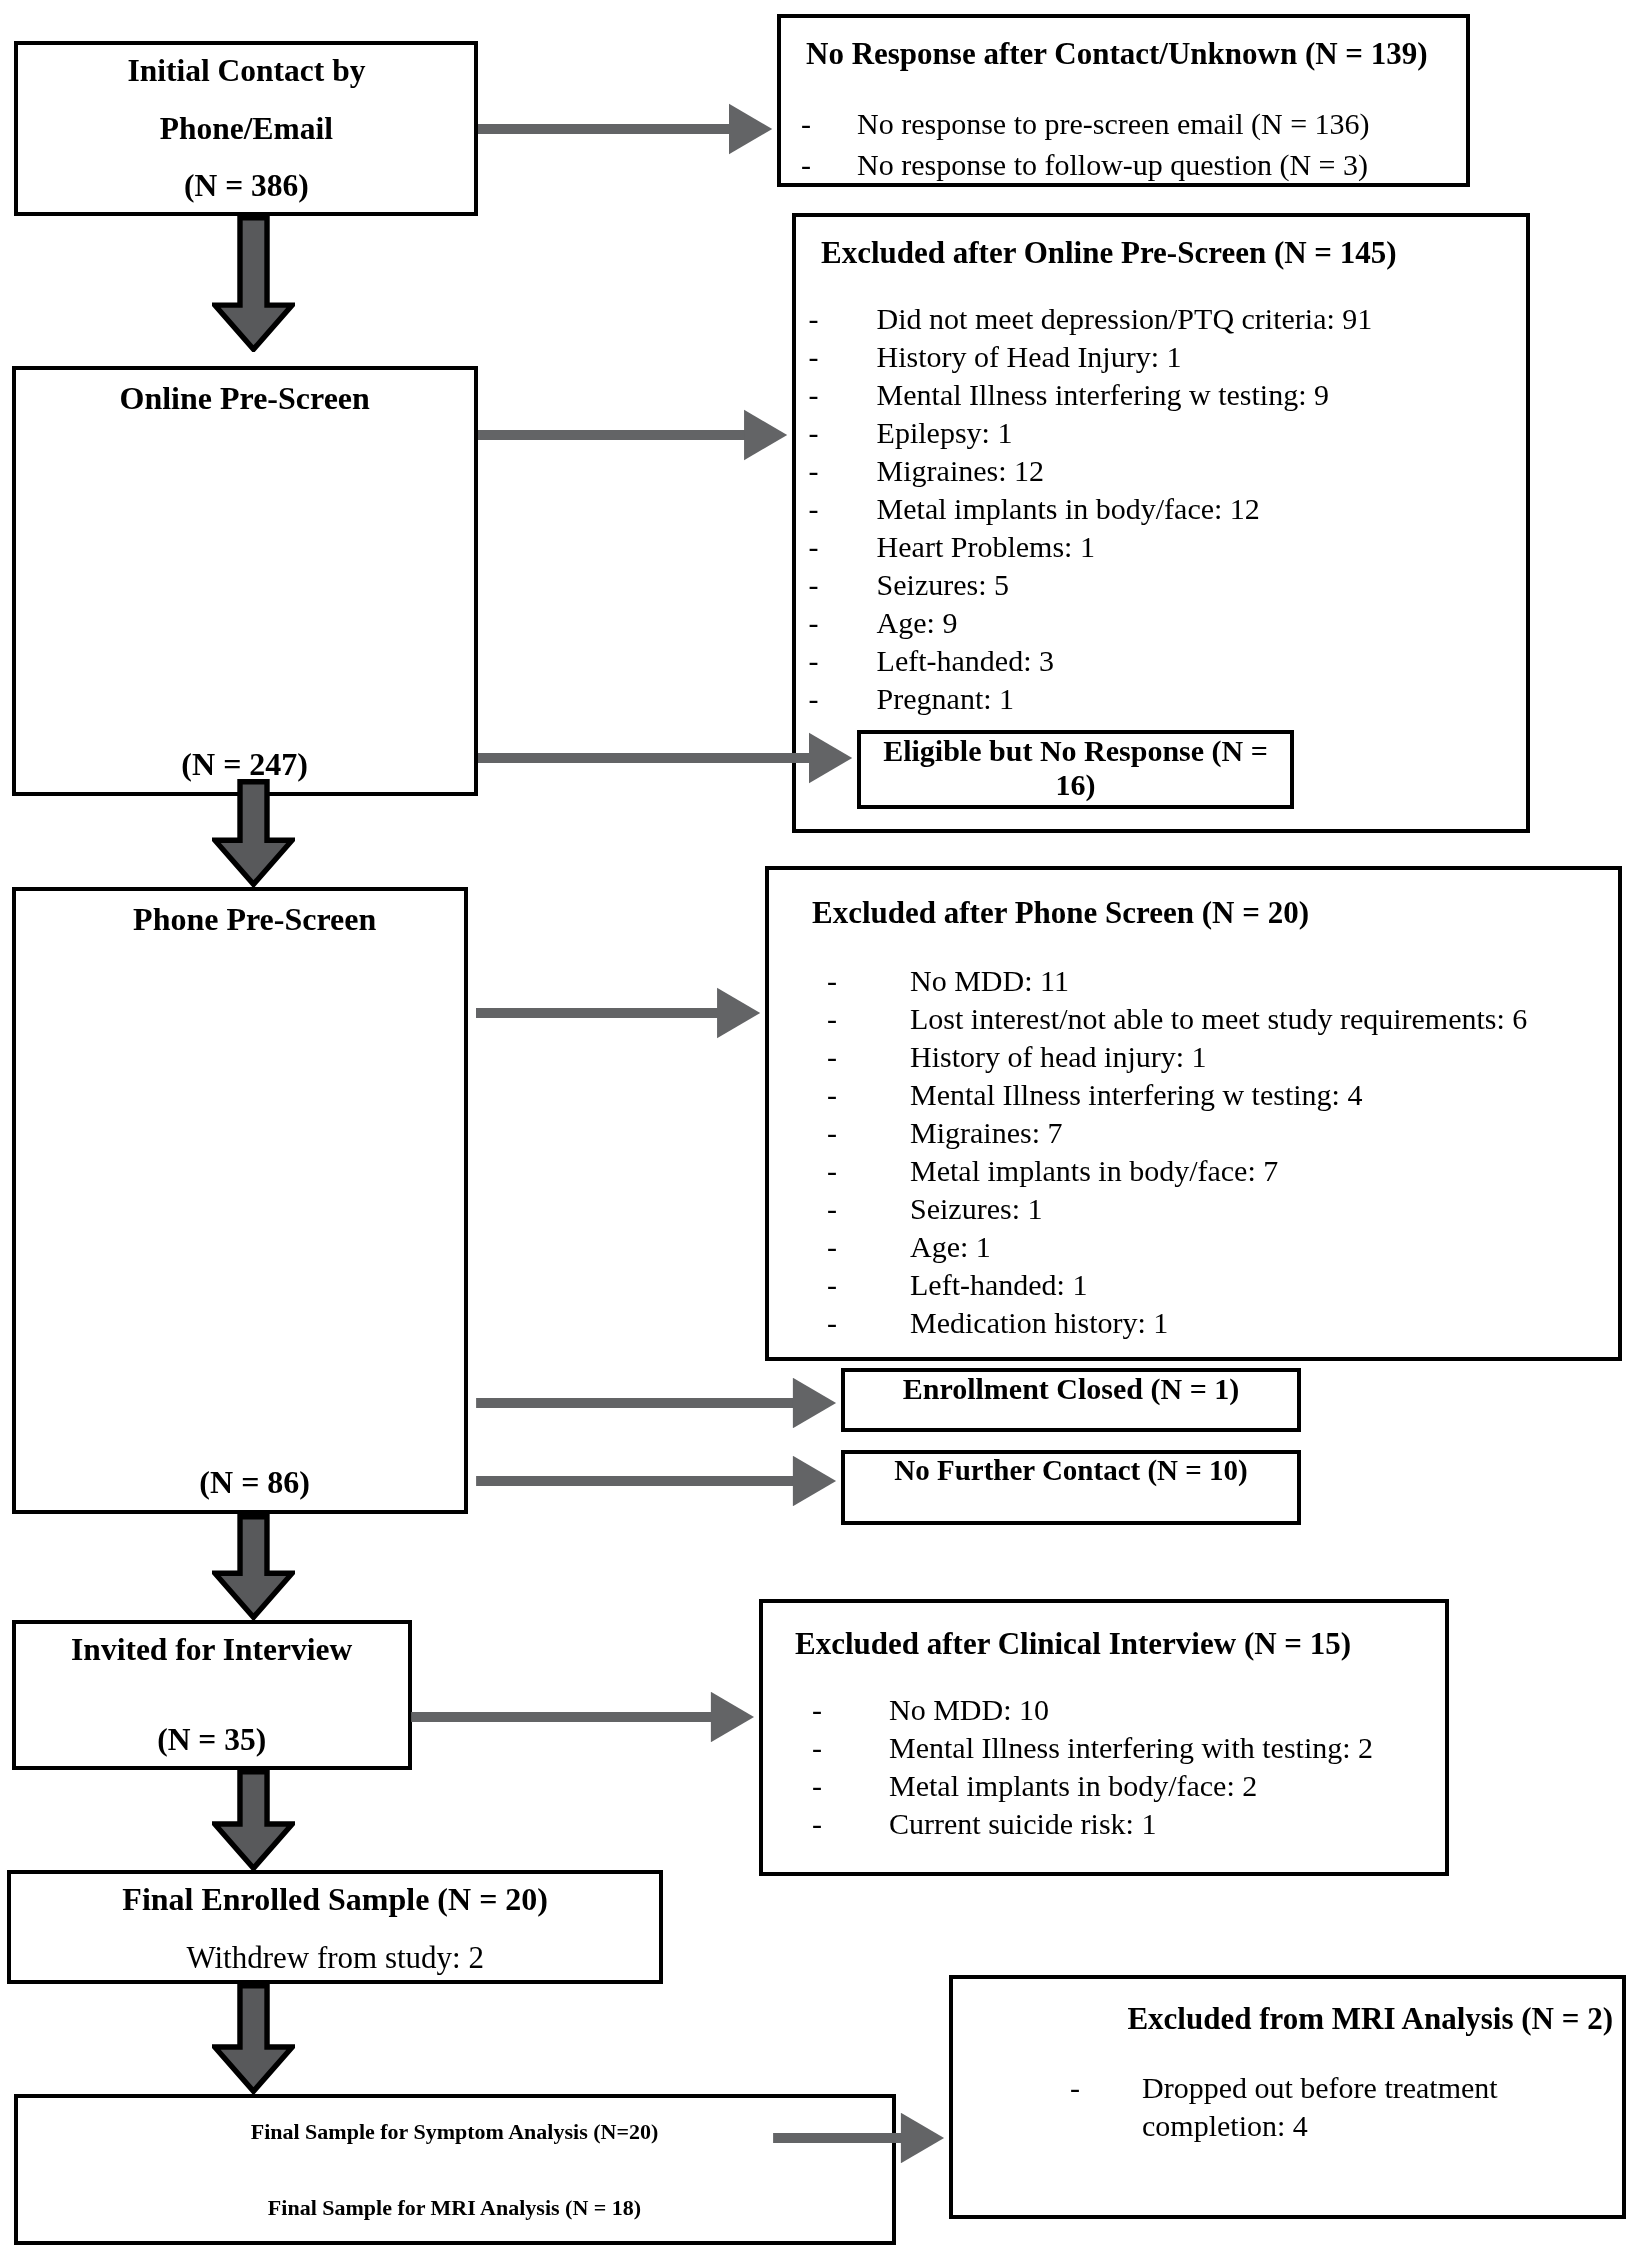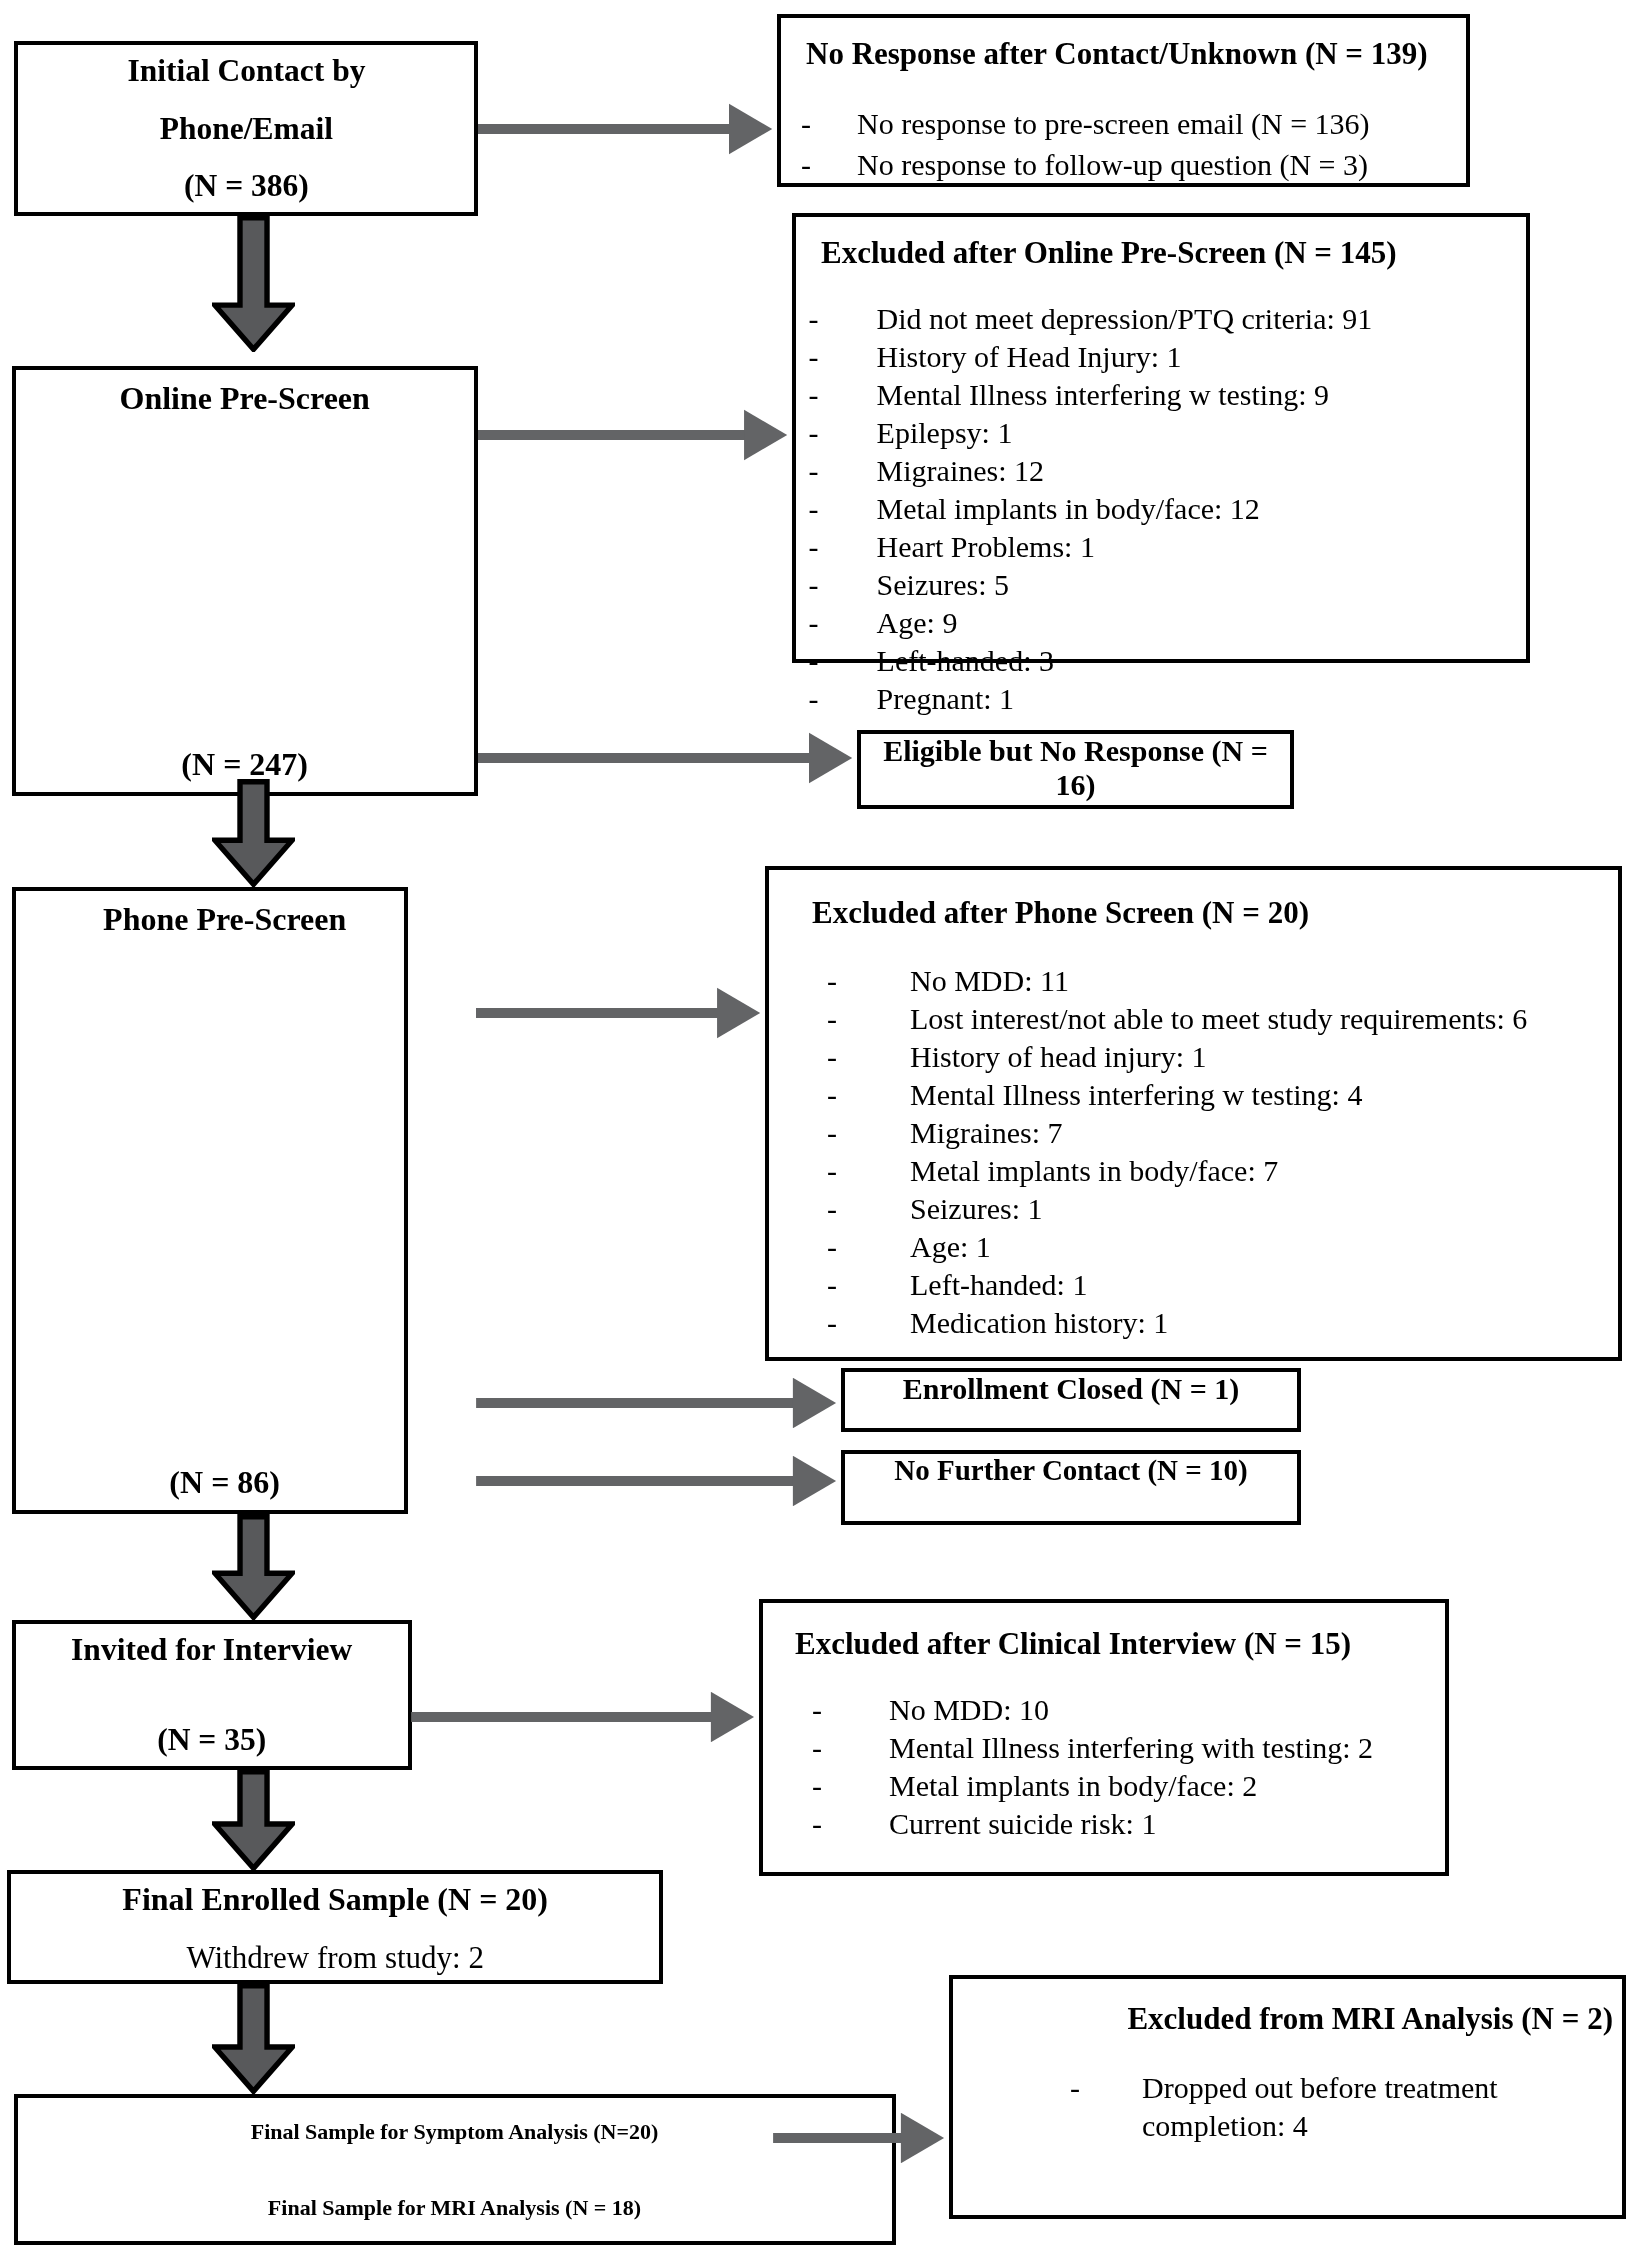--- a/index.html
+++ b/index.html
@@ -23,31 +23,31 @@
     justify-content: space-between;
     align-items: center;
     text-align: center;
     font-weight: bold;
   }
   .center-box .line { display: block; }
 
   
   #b-l1 { left: 14.4px;  top: 41px;   width: 464px; height: 175px; font-size: 31.5px; line-height: 52px; }
   #b-l2 { left: 11.7px;  top: 366px;  width: 466px; height: 430px; font-size: 32px; line-height: 56px; }
-  #b-l3 { left: 11.7px;  top: 887px;  width: 396px; height: 627px; font-size: 32px; line-height: 56px; padding-left: 30px; }
+  #b-l3 { left: 11.7px;  top: 887px;  width: 456px; height: 627px; font-size: 32px; line-height: 56px; padding-left: 30px; }
   #b-l4 { left: 11.7px;  top: 1620px; width: 400px; height: 150px; font-size: 31.5px; line-height: 52px; }
   #b-l5 { left: 7.2px;   top: 1870px; width: 656px; height: 114px; }
   #b-l5 .t1 { font-weight: bold; font-size: 32px; line-height: 50px; }
   #b-l5 .t2 { font-weight: normal; font-size: 31px; line-height: 45px; }
   #b-l6 { left: 13.5px;  top: 2094px; width: 882px; height: 151px; font-size: 22px; }
   #b-l6 .line { line-height: 67px; }
 
   
   #b-r1 { left: 777px;  top: 13.5px;   width: 693px; height: 173px; }
-  #b-r2 { left: 792px;  top: 213px;  width: 738px; height: 450px; }
+  #b-r2 { left: 792px;  top: 213px;  width: 738px; height: 620px; }
   #b-r3 { left: 857px;  top: 730px;  width: 437px; height: 79px;  font-size: 30px; }
   #b-r4 { left: 765px;  top: 866px;  width: 857px; height: 495px; }
   #b-r5 { left: 841px;  top: 1368px; width: 460px; height: 64px;  font-size: 30px; }
   #b-r6 { left: 841px;  top: 1450px; width: 460px; height: 75px;  font-size: 29px; }
   #b-r7 { left: 759px;  top: 1599px; width: 690px; height: 277px; }
   #b-r8 { left: 949px; top: 1975px; width: 677px; height: 244px; }
 
   .box-title {
     font-weight: bold;
     font-size: 31px;

